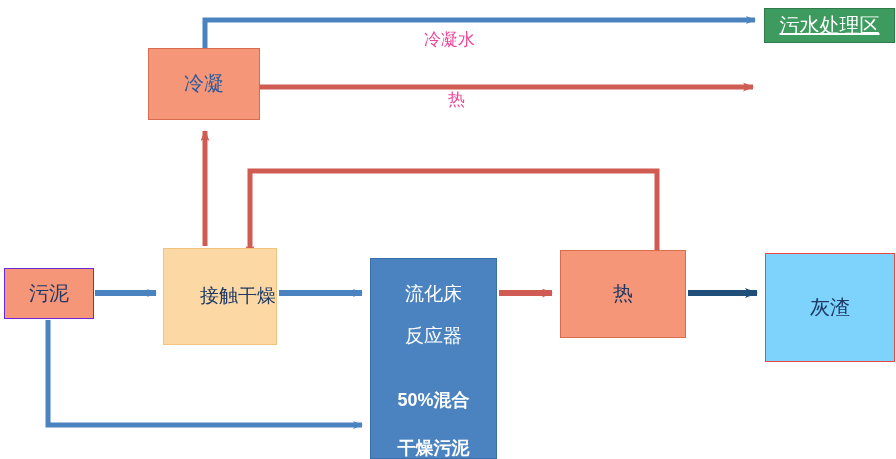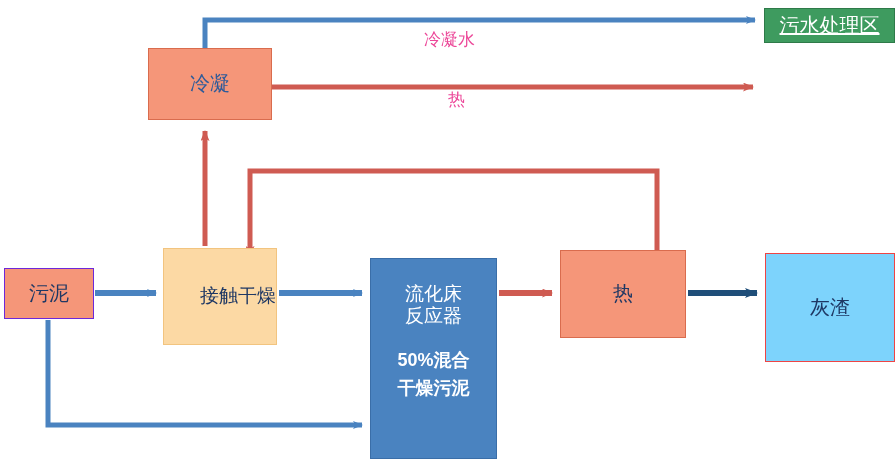--- a/index.html
+++ b/index.html
@@ -39,21 +39,21 @@
 
   
   .n-sludge {
     left: 4px; top: 268px; width: 90px; height: 51px;
     background: #F59679;
     border: 1px solid #6d28d9;
     color: #1F3864;
     font-size: 20px;
   }
   .n-condense {
-    left: 148px; top: 48px; width: 124px; height: 72px;
+    left: 148px; top: 48px; width: 112px; height: 72px;
     background: #F59679;
     border: 1px solid #D96C4E;
     color: #2E5B9A;
     font-size: 20px;
   }
   .n-contact-dry {
     left: 163px; top: 248px; width: 114px; height: 97px;
     background: #FCD9A4;
     border: 1px solid #F2C47F;
     color: #1F3864;
@@ -61,20 +61,21 @@
     align-items: flex-end;
   }
   .n-fluid-bed {
     left: 370px; top: 258px; width: 127px; height: 201px;
     background: #4A83C0;
     border: 1px solid #3A6EA8;
     color: #ffffff;
     font-size: 19px;
     justify-content: flex-start;
     padding-top: 24px;
+    gap: 20px;
   }
   .n-fluid-bed .sub {
     margin-top: 22px;
     font-weight: bold;
     font-size: 18px;
   }
   .n-heat {
     left: 560px; top: 250px; width: 126px; height: 88px;
     background: #F59679;
     border: 1px solid #D96C4E;

